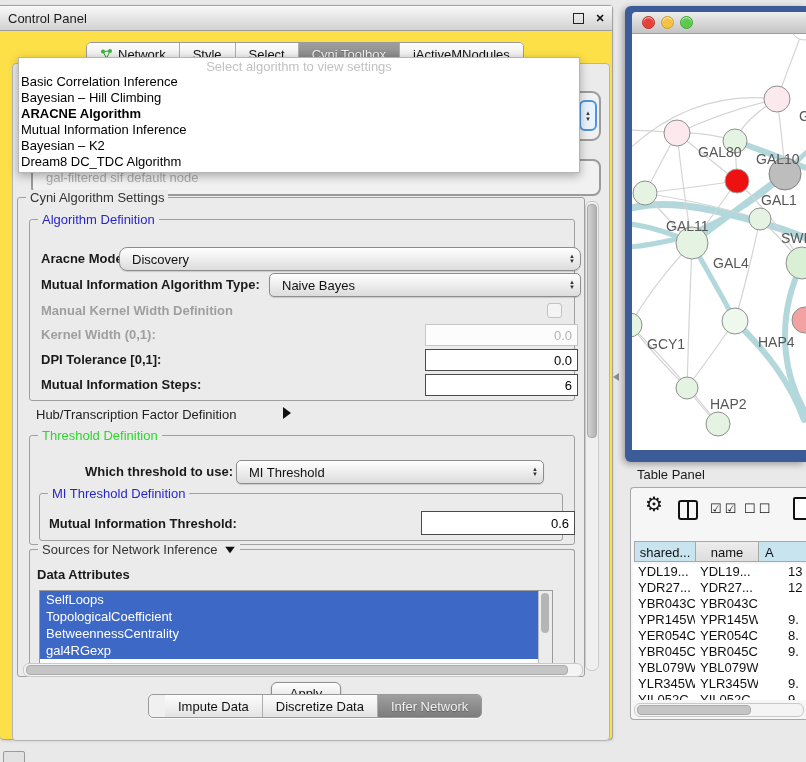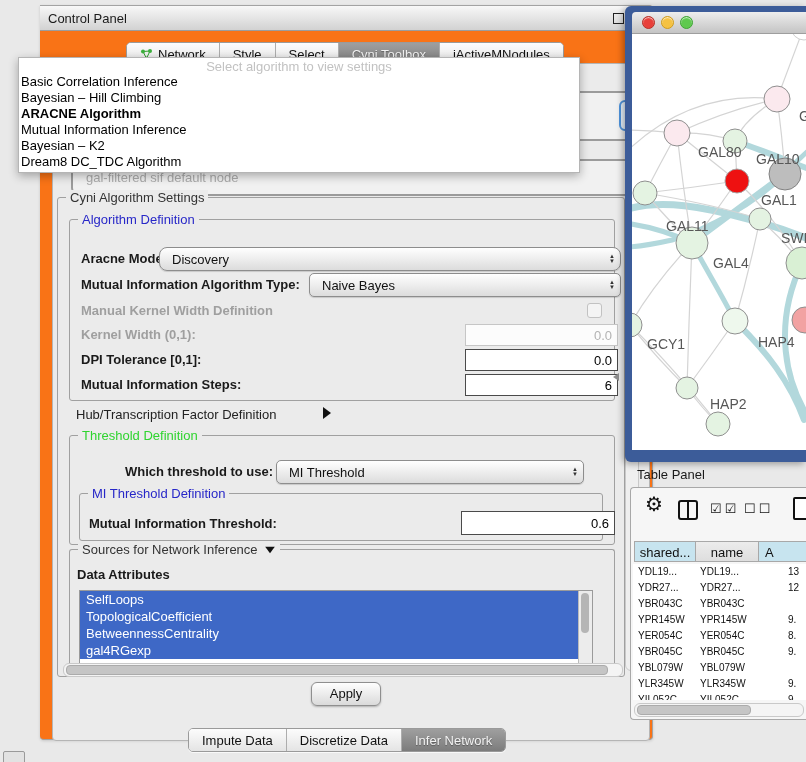--- a/index.html
+++ b/index.html
@@ -1,22 +1,22 @@
 <!DOCTYPE html>
 <html><head>
 <meta charset="utf-8">
 <style>
   html,body{margin:0;padding:0;background:#d8d8d8;}
   #screen{position:relative;width:806px;height:762px;background:#e9e9e9;overflow:hidden;
           font-family:"Liberation Sans",sans-serif;-webkit-font-smoothing:antialiased;}
   .abs{position:absolute;}
 
   
-  #cp{left:0;top:5px;width:612px;height:733px;background:#f97316;border:1px solid #a3a3a3;
-      border-left:none;border-radius:0 4px 4px 4px;box-shadow:0 1px 3px rgba(0,0,0,.15);margin-left:40px;}
+  #cp{left:0;top:5px;width:612px;height:733px;background:#fde047;border:1px solid #a3a3a3;
+      border-left:none;border-radius:0 4px 4px 4px;box-shadow:0 1px 3px rgba(0,0,0,.15);}
   #cp-titlebar{left:0;top:0;width:100%;height:24px;background:linear-gradient(#f8f8f8,#d2d2d2);
       border-bottom:1px solid #9c9c9c;display:flex;align-items:center;}
   #cp-title{font-size:13px;color:#1a1a1a;padding-left:8px;flex:1;}
   .tb-icon{width:16px;text-align:center;font-size:11px;color:#111;cursor:default;margin-right:4px;}
   #float-icon{width:9px;height:9px;border:1.5px solid #222;margin-right:8px;}
 
   
   .segbar{display:inline-flex;border:1px solid #9a9a9a;border-radius:5px;overflow:hidden;
           background:#f0f0f0;box-shadow:0 1px 0 rgba(255,255,255,.7);}
   .seg{display:flex;align-items:center;gap:5px;padding:0 13px;font-size:13px;height:22px;
@@ -100,21 +100,21 @@
   #table-label{font-size:13px;color:#1a1a1a;}
   #table-panel{left:630px;top:487px;width:176px;height:231px;background:#f6f6f6;border:1px solid #a8a8a8;
       border-radius:4px 0 0 4px;border-right:none;overflow:hidden;}
   .ticon{position:absolute;color:#111;}
   #icon-columns{width:16px;height:16px;border:2px solid #111;border-radius:3px;}
   #icon-columns:after{content:"";position:absolute;left:7px;top:0;width:2px;height:16px;background:#111;}
   #icon-file{width:14px;height:19px;border:2px solid #111;border-radius:2px;background:#fff;}
   .hcell{position:absolute;top:53px;height:21px;line-height:21px;font-size:13px;color:#111;text-align:center;
       border:1px solid #a8a8a8;box-sizing:border-box;background:linear-gradient(#ececec,#dedede);}
   .hcell.hl{background:#c7e4ef;}
-  .trow{display:flex;height:16px;line-height:16px;font-size:10px;color:#111;}
+  .trow{display:flex;height:16px;line-height:16px;font-size:13px;color:#111;}
   .tc1{width:62px;padding-left:5px;box-sizing:border-box;white-space:nowrap;overflow:hidden;}
   .tc2{width:63px;padding-left:5px;box-sizing:border-box;white-space:nowrap;overflow:hidden;}
   .tc3{width:48px;padding-left:30px;box-sizing:border-box;white-space:nowrap;overflow:hidden;}
 
   #mini-box{left:3px;top:751px;width:20px;height:11px;border:1px solid #9a9a9a;background:#e2e2e2;border-radius:2px;}
   #splitter-arrow{left:613px;top:373px;width:0;height:0;border-top:4px solid transparent;
       border-bottom:4px solid transparent;border-right:6px solid #8e8e8e;}
 </style>
 </head>
 <body>
@@ -246,21 +246,21 @@
       <div class="vscroll abs" style="left:572px;top:137px;height:468px;">
         <div class="vthumb" style="top:2px;height:232px;"></div>
       </div>
       <div class="hscroll abs" style="left:10px;top:599px;width:558px;">
         <div class="hthumb" style="left:2px;width:540px;"></div>
       </div>
 
       <div class="btn abs" style="left:258px;top:618px;width:68px;height:22px;line-height:22px;">Apply</div>
     </div>
 
-    <div class="segbar abs" style="left:148px;top:722px;">
+    <div class="segbar abs" style="left:148px;top:688px;padding-left:16px;">
       <div class="seg">
         <span>Impute Data</span>
       </div>
       <div class="seg">
         <span>Discretize Data</span>
       </div>
       <div class="seg sel">
         <span>Infer Network</span>
       </div>
     </div>

